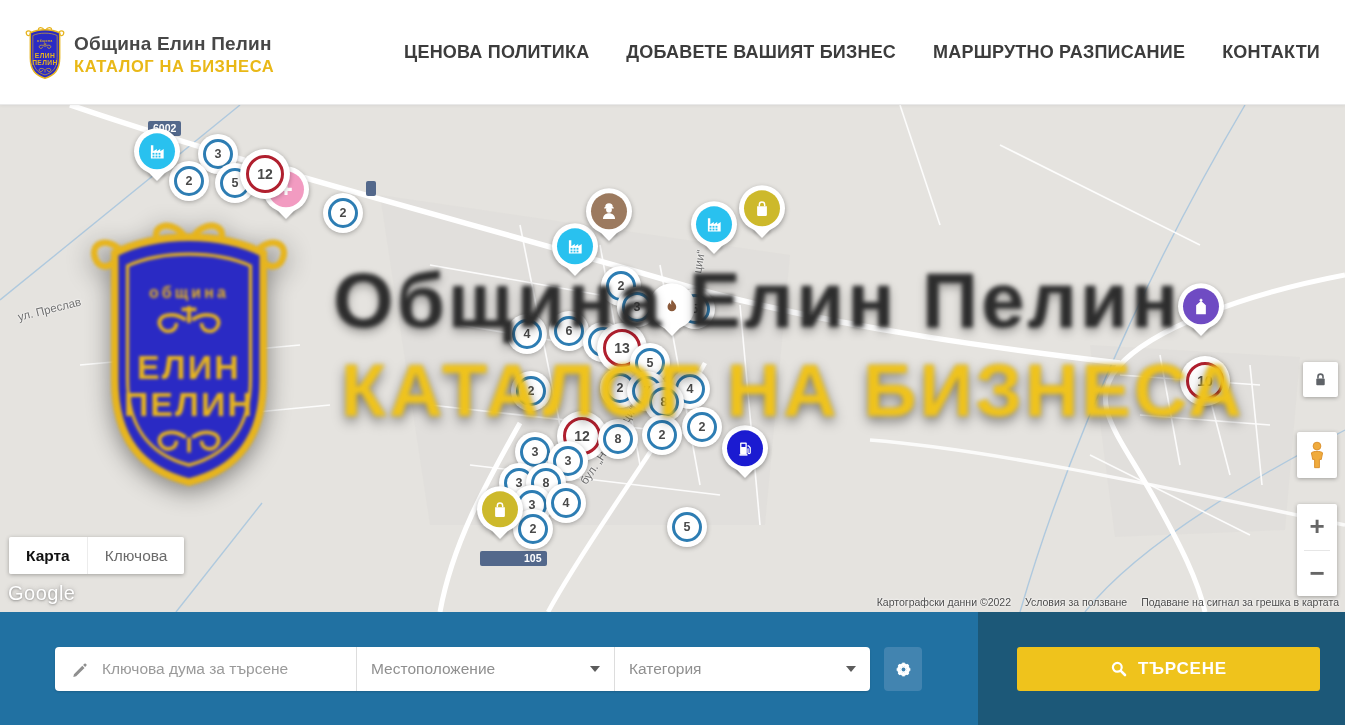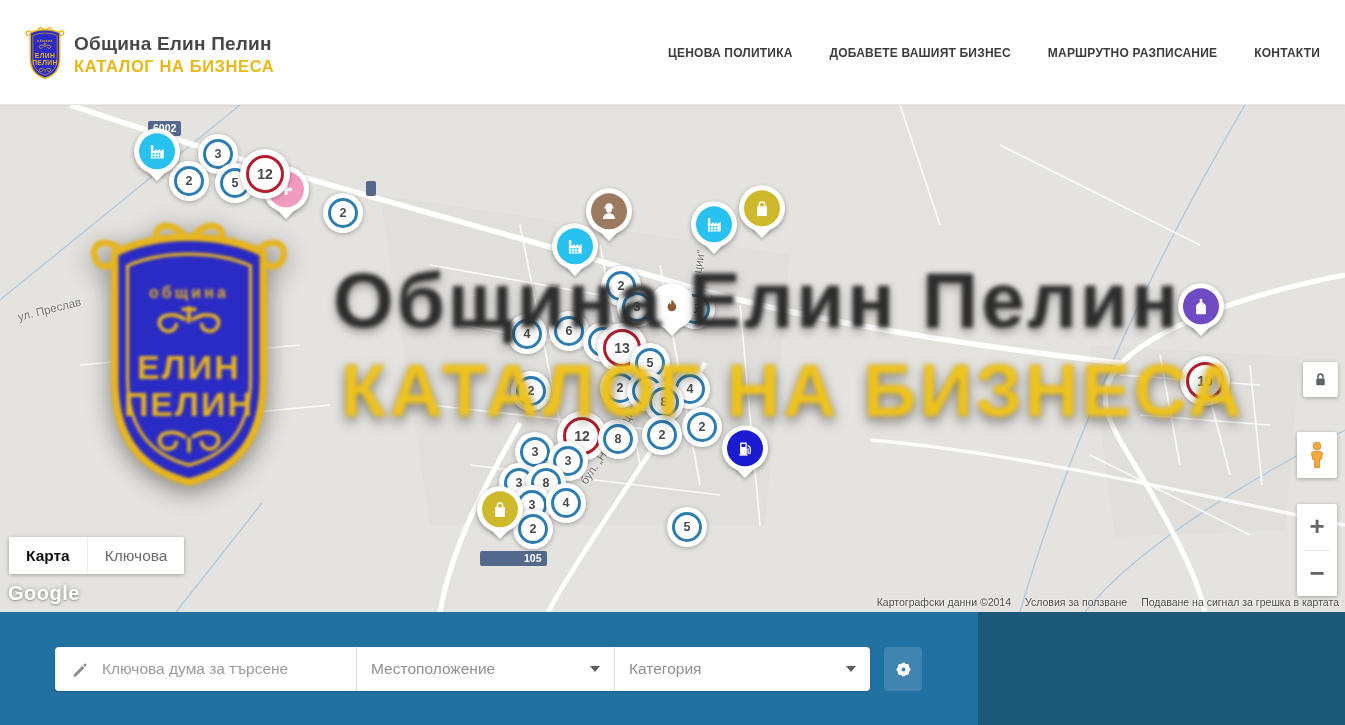--- a/index.html
+++ b/index.html
@@ -8,21 +8,21 @@
 
   
   .header { position:absolute; left:0; top:0; width:1345px; height:105px; background:#ffffff;
             border-bottom:1px solid #e9e9e9; box-shadow:0 1px 3px rgba(0,0,0,.05); z-index:40; }
   .logo-crest { position:absolute; left:22px; top:25px; width:46px; height:57px; }
   .logo-crest svg { width:100%; height:100%; }
   .title-block { position:absolute; left:74px; top:33px; }
   .title-line1 { font-size:19px; font-weight:bold; color:#474747; letter-spacing:.2px; }
   .title-line2 { font-size:16.5px; font-weight:bold; color:var(--title-yellow); letter-spacing:.6px; margin-top:2px; }
   .nav { position:absolute; right:25px; top:0; height:105px; display:flex; align-items:center; gap:37px; }
-  .nav-item { font-size:12px; font-weight:bold; color:#3c3c3c; letter-spacing:.2px; cursor:pointer; white-space:nowrap; }
+  .nav-item { font-size:18px; font-weight:bold; color:#3c3c3c; letter-spacing:.2px; cursor:pointer; white-space:nowrap; }
 
   
   .map { position:absolute; left:0; top:105px; width:1345px; height:507px; background:#e5e3df; overflow:hidden; }
   .roads { position:absolute; left:0; top:0; }
   .road-badge { position:absolute; background:#53688b; color:#fff; font-size:10.5px; font-weight:bold;
                 padding:1px 5px; border-radius:2px; line-height:13px; min-width:10px; min-height:15px; }
   .street-label { position:absolute; color:#6f6f6f; font-size:11.5px; white-space:nowrap;
                   text-shadow:0 0 2px #fff, 0 0 2px #fff; }
 
   
@@ -49,21 +49,21 @@
               letter-spacing:3px; filter:blur(1.9px);
               text-shadow:0 0 2px rgba(70,55,0,.45), 0 5px 12px rgba(0,0,0,.5); white-space:nowrap; }
 
   
   .map-type { position:absolute; left:9px; top:432px; display:flex; z-index:25;
               box-shadow:0 1px 4px rgba(0,0,0,.3); border-radius:2px; overflow:hidden; }
   .map-type-btn { background:#fff; height:37px; display:flex; align-items:center; padding:0 17px;
                   font-size:15.5px; cursor:pointer; }
   .map-type-btn.active { font-weight:bold; color:#111; }
   .map-type-btn.inactive { color:#6b6b6b; border-left:1px solid #ececec; }
-  .google-logo { position:absolute; left:8px; top:477px; z-index:25; font-size:20px; font-weight:bold; color:#fff;
+  .google-logo { position:absolute; left:8px; top:477px; z-index:25; font-size:20px; font-weight:normal; color:#fff;
                  letter-spacing:.5px; text-shadow:0 1px 2px rgba(0,0,0,.25), 0 0 4px rgba(120,120,120,.6); }
   .attribution { position:absolute; right:6px; bottom:4px; z-index:25; display:flex; gap:14px;
                  font-size:10.5px; color:#4c4c4c; text-shadow:0 0 2px #fff,0 0 3px #fff; align-items:center; }
   .attribution span { white-space:nowrap; }
 
   .ctrl { position:absolute; background:#fff; border-radius:2px; box-shadow:0 1px 4px rgba(0,0,0,.3);
           display:flex; align-items:center; justify-content:center; z-index:25; cursor:pointer; }
   .ctrl-lock   { left:1303px; top:257px; width:35px; height:35px; }
   .ctrl-pegman { left:1297px; top:327px; width:40px; height:46px; }
   .zoom-ctl { position:absolute; left:1297px; top:399px; width:40px; height:92px; background:#fff; border-radius:2px;
@@ -507,21 +507,21 @@
     </div>
 
     <div class="map-type">
       <div class="map-type-btn active">Карта</div>
       <div class="map-type-btn inactive">Ключова</div>
     </div>
 
     <div class="google-logo">Google</div>
 
     <div class="attribution">
-      <span>Картографски данни ©2014</span>
+      <span>Картографски данни ©2022</span>
       <span>Условия за ползване</span>
       <span>Подаване на сигнал за грешка в картата</span>
     </div>
 
     <div class="ctrl ctrl-lock">
       <svg width="19" height="19" viewBox="0 0 18 18">
         <path d="M6.6 8V6.3a2.4 2.4 0 0 1 4.8 0V8" fill="none" stroke="#5f6368" stroke-width="1.5"></path>
         <rect x="5" y="8" width="8" height="6.5" rx="0.9" fill="#5f6368"></rect>
       </svg>
     </div>
@@ -566,14 +566,21 @@
           <line x1="9" y1="2.5" x2="9" y2="15.5"></line>
             <line x1="2.5" y1="9" x2="15.5" y2="9"></line>
           <line x1="4.4" y1="4.4" x2="13.6" y2="13.6"></line>
             <line x1="13.6" y1="4.4" x2="4.4" y2="13.6"></line>
         </g>
         <circle cx="9" cy="9" r="4.6" fill="none" stroke="#fff" stroke-width="2.6"></circle>
         <circle cx="9" cy="9" r="1.8" fill="#4284b0"></circle>
       </svg>
     </button>
 
+    <button class="search-btn">
+      <svg width="18" height="18" viewBox="0 0 18 18">
+        <circle cx="7.3" cy="7.3" r="4.4" fill="none" stroke="#fff" stroke-width="2.2"></circle>
+        <line x1="10.8" y1="10.8" x2="15" y2="15" stroke="#fff" stroke-width="2.6" stroke-linecap="round"></line>
+      </svg>
+      <span>ТЪРСЕНЕ</span>
+    </button>
   </div>
 </div>
 
 </body></html>

